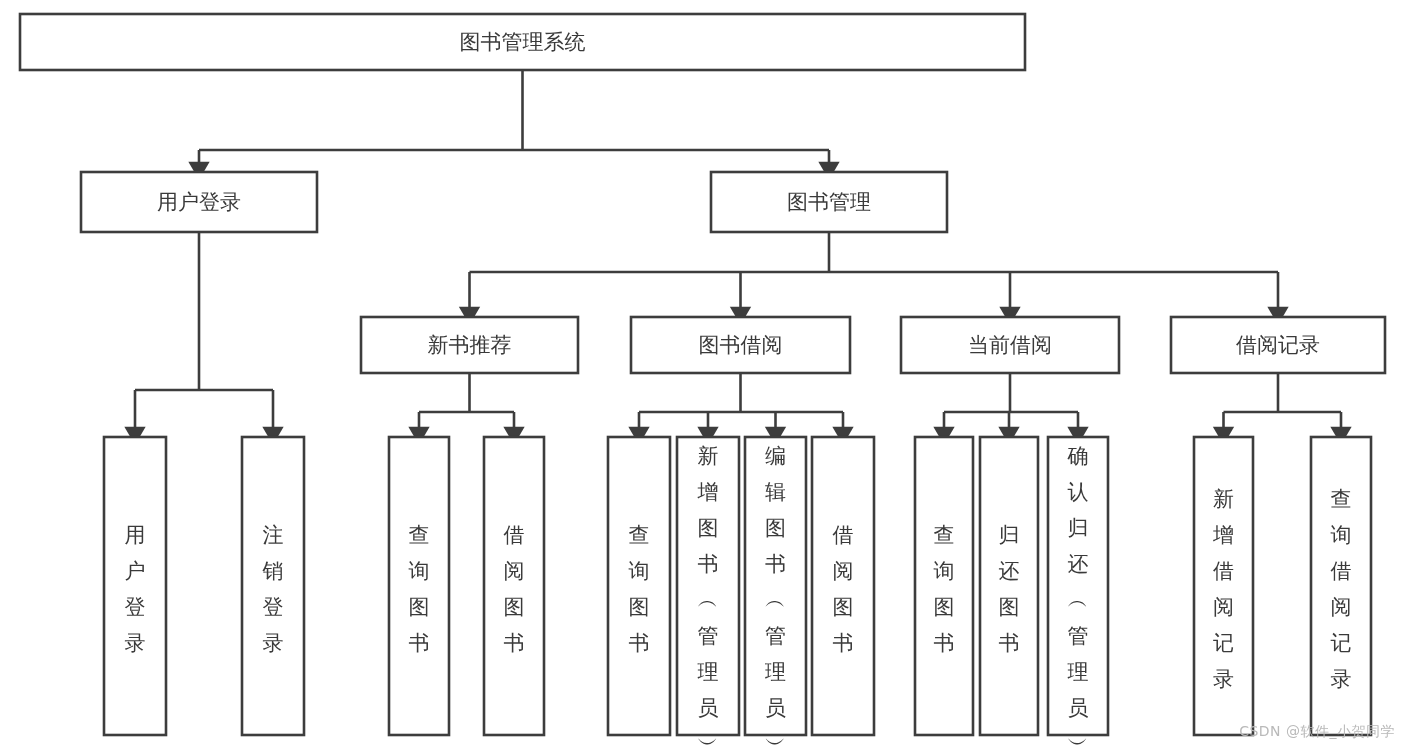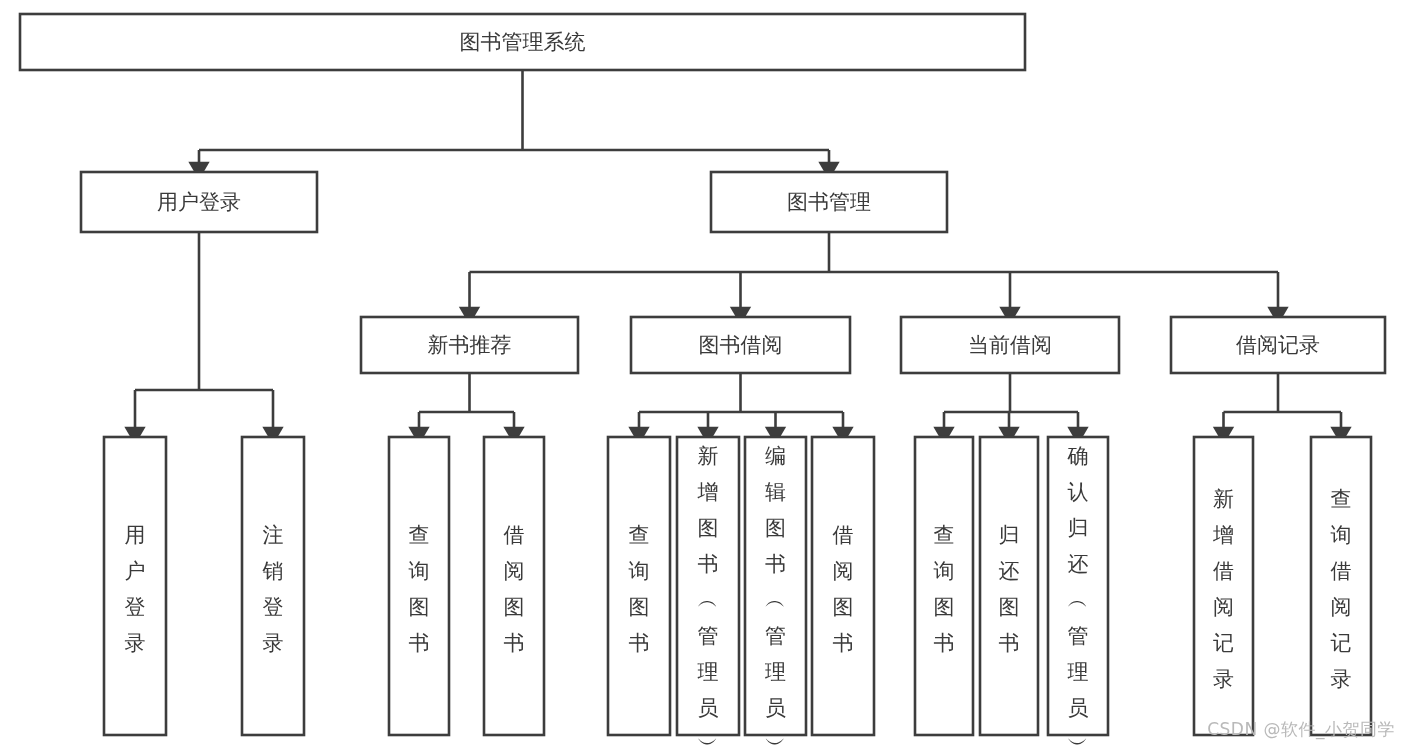--- a/index.html
+++ b/index.html
@@ -47,21 +47,21 @@
   .conn {
     stroke: #3d3d3d;
     stroke-width: 2.6;
     fill: none;
   }
   .watermark {
     position: absolute;
     right: 10px;
     bottom: 6px;
     font-family: "DejaVu Sans", "Liberation Sans", sans-serif;
-    font-size: 17px;
+    font-size: 14px;
     color: #b9b9b9;
     letter-spacing: 0.5px;
     white-space: nowrap;
     pointer-events: none;
     text-align: center;
   }
 </style>
 </head>
 <body>
 

